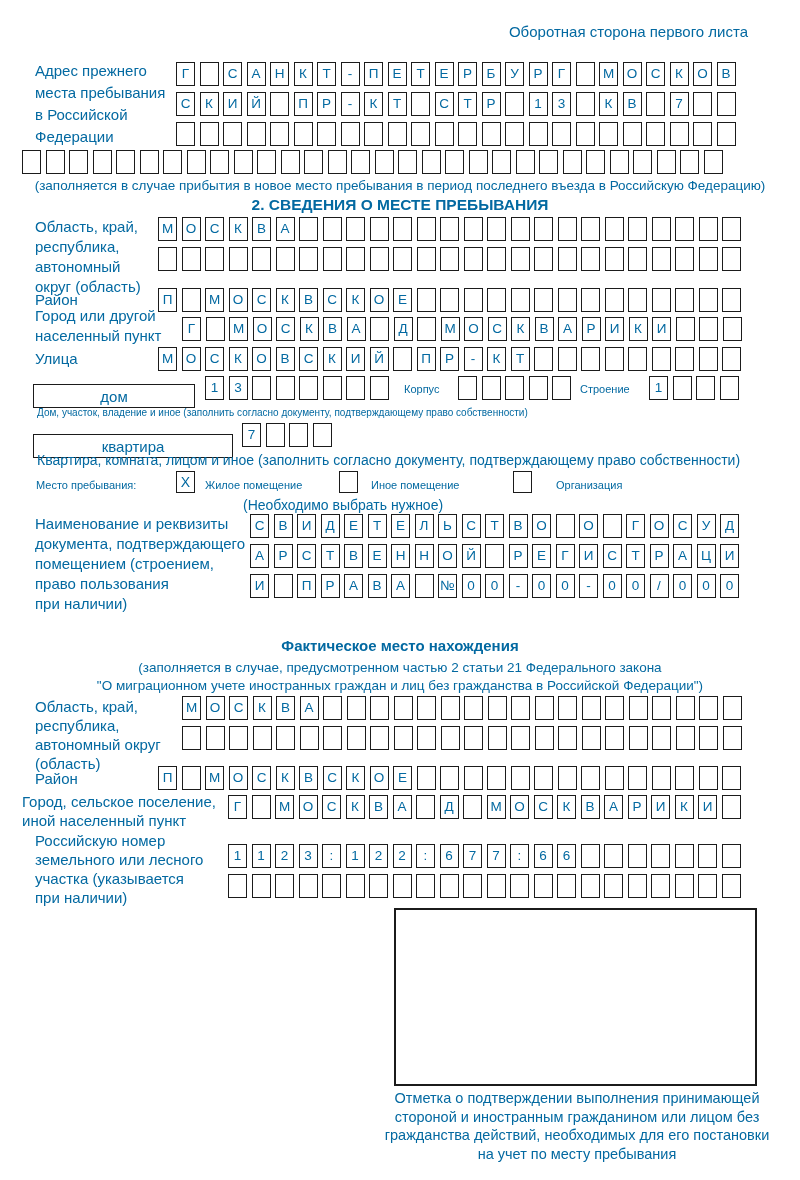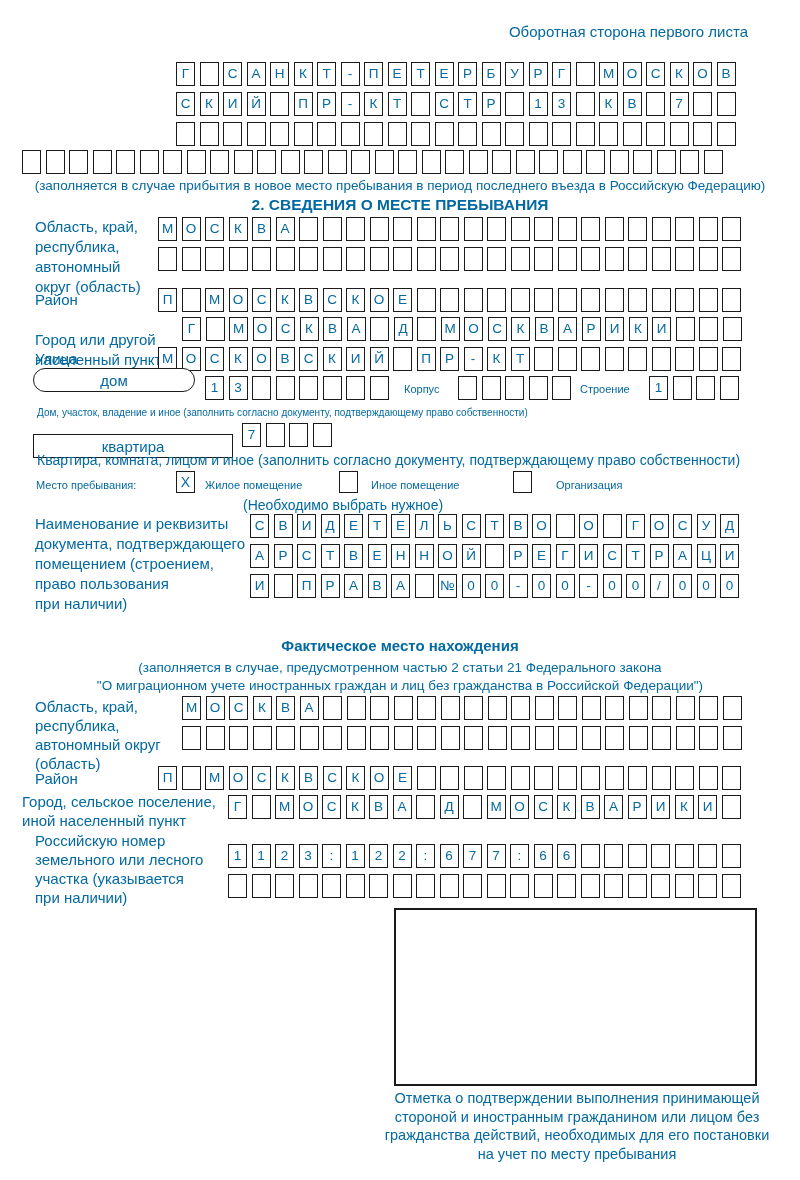--- a/index.html
+++ b/index.html
@@ -31,20 +31,26 @@
   .stamp-box{position:absolute;border:2px solid #1b1b1b;background:#fff;}
   .stamp-cap{position:absolute;font-size:14.5px;line-height:18.5px;text-align:center;}
 </style>
 </head>
 <body>
 
 <div class="page">
 
   <div class="lbl" style="top:22px;right:52px;">Оборотная сторона первого листа</div>
 
+  <div class="lbl lh22" style="left:35px;top:60px;">
+      <div>Адрес прежнего</div>
+      <div>места пребывания</div>
+      <div>в Российской</div>
+      <div>Федерации</div>
+    </div>
   <div class="row" style="left:176px;top:62px;">
       <span class="cell">Г</span>
       <span class="cell"></span>
       <span class="cell">С</span>
       <span class="cell">А</span>
       <span class="cell">Н</span>
       <span class="cell">К</span>
       <span class="cell">Т</span>
       <span class="cell">-</span>
       <span class="cell">П</span>
@@ -235,21 +241,21 @@
       <span class="cell"></span>
       <span class="cell"></span>
       <span class="cell"></span>
       <span class="cell"></span>
       <span class="cell"></span>
       <span class="cell"></span>
       <span class="cell"></span>
       <span class="cell"></span>
     </div>
 
-  <div class="lbl" style="left:35px;top:306px;margin-top:24px;">
+  <div class="lbl" style="left:35px;top:306px;">
       <div>Город или другой</div>
       <div>населенный пункт</div>
     </div>
   <div class="row" style="left:182px;top:317px;">
       <span class="cell">Г</span>
       <span class="cell"></span>
       <span class="cell">М</span>
       <span class="cell">О</span>
       <span class="cell">С</span>
       <span class="cell">К</span>
@@ -295,21 +301,21 @@
       <span class="cell"></span>
       <span class="cell"></span>
       <span class="cell"></span>
       <span class="cell"></span>
       <span class="cell"></span>
       <span class="cell"></span>
       <span class="cell"></span>
       <span class="cell"></span>
     </div>
 
-  <div class="box-label" style="left:33px;top:368px;width:160px;border-radius:12px;">дом</div>
+  <div class="box-label" style="left:33px;top:384px;width:160px;">дом</div>
   <div class="row" style="left:205px;top:376px;">
       <span class="cell">1</span>
       <span class="cell">3</span>
       <span class="cell"></span>
       <span class="cell"></span>
       <span class="cell"></span>
       <span class="cell"></span>
       <span class="cell"></span>
       <span class="cell"></span>
     </div>

